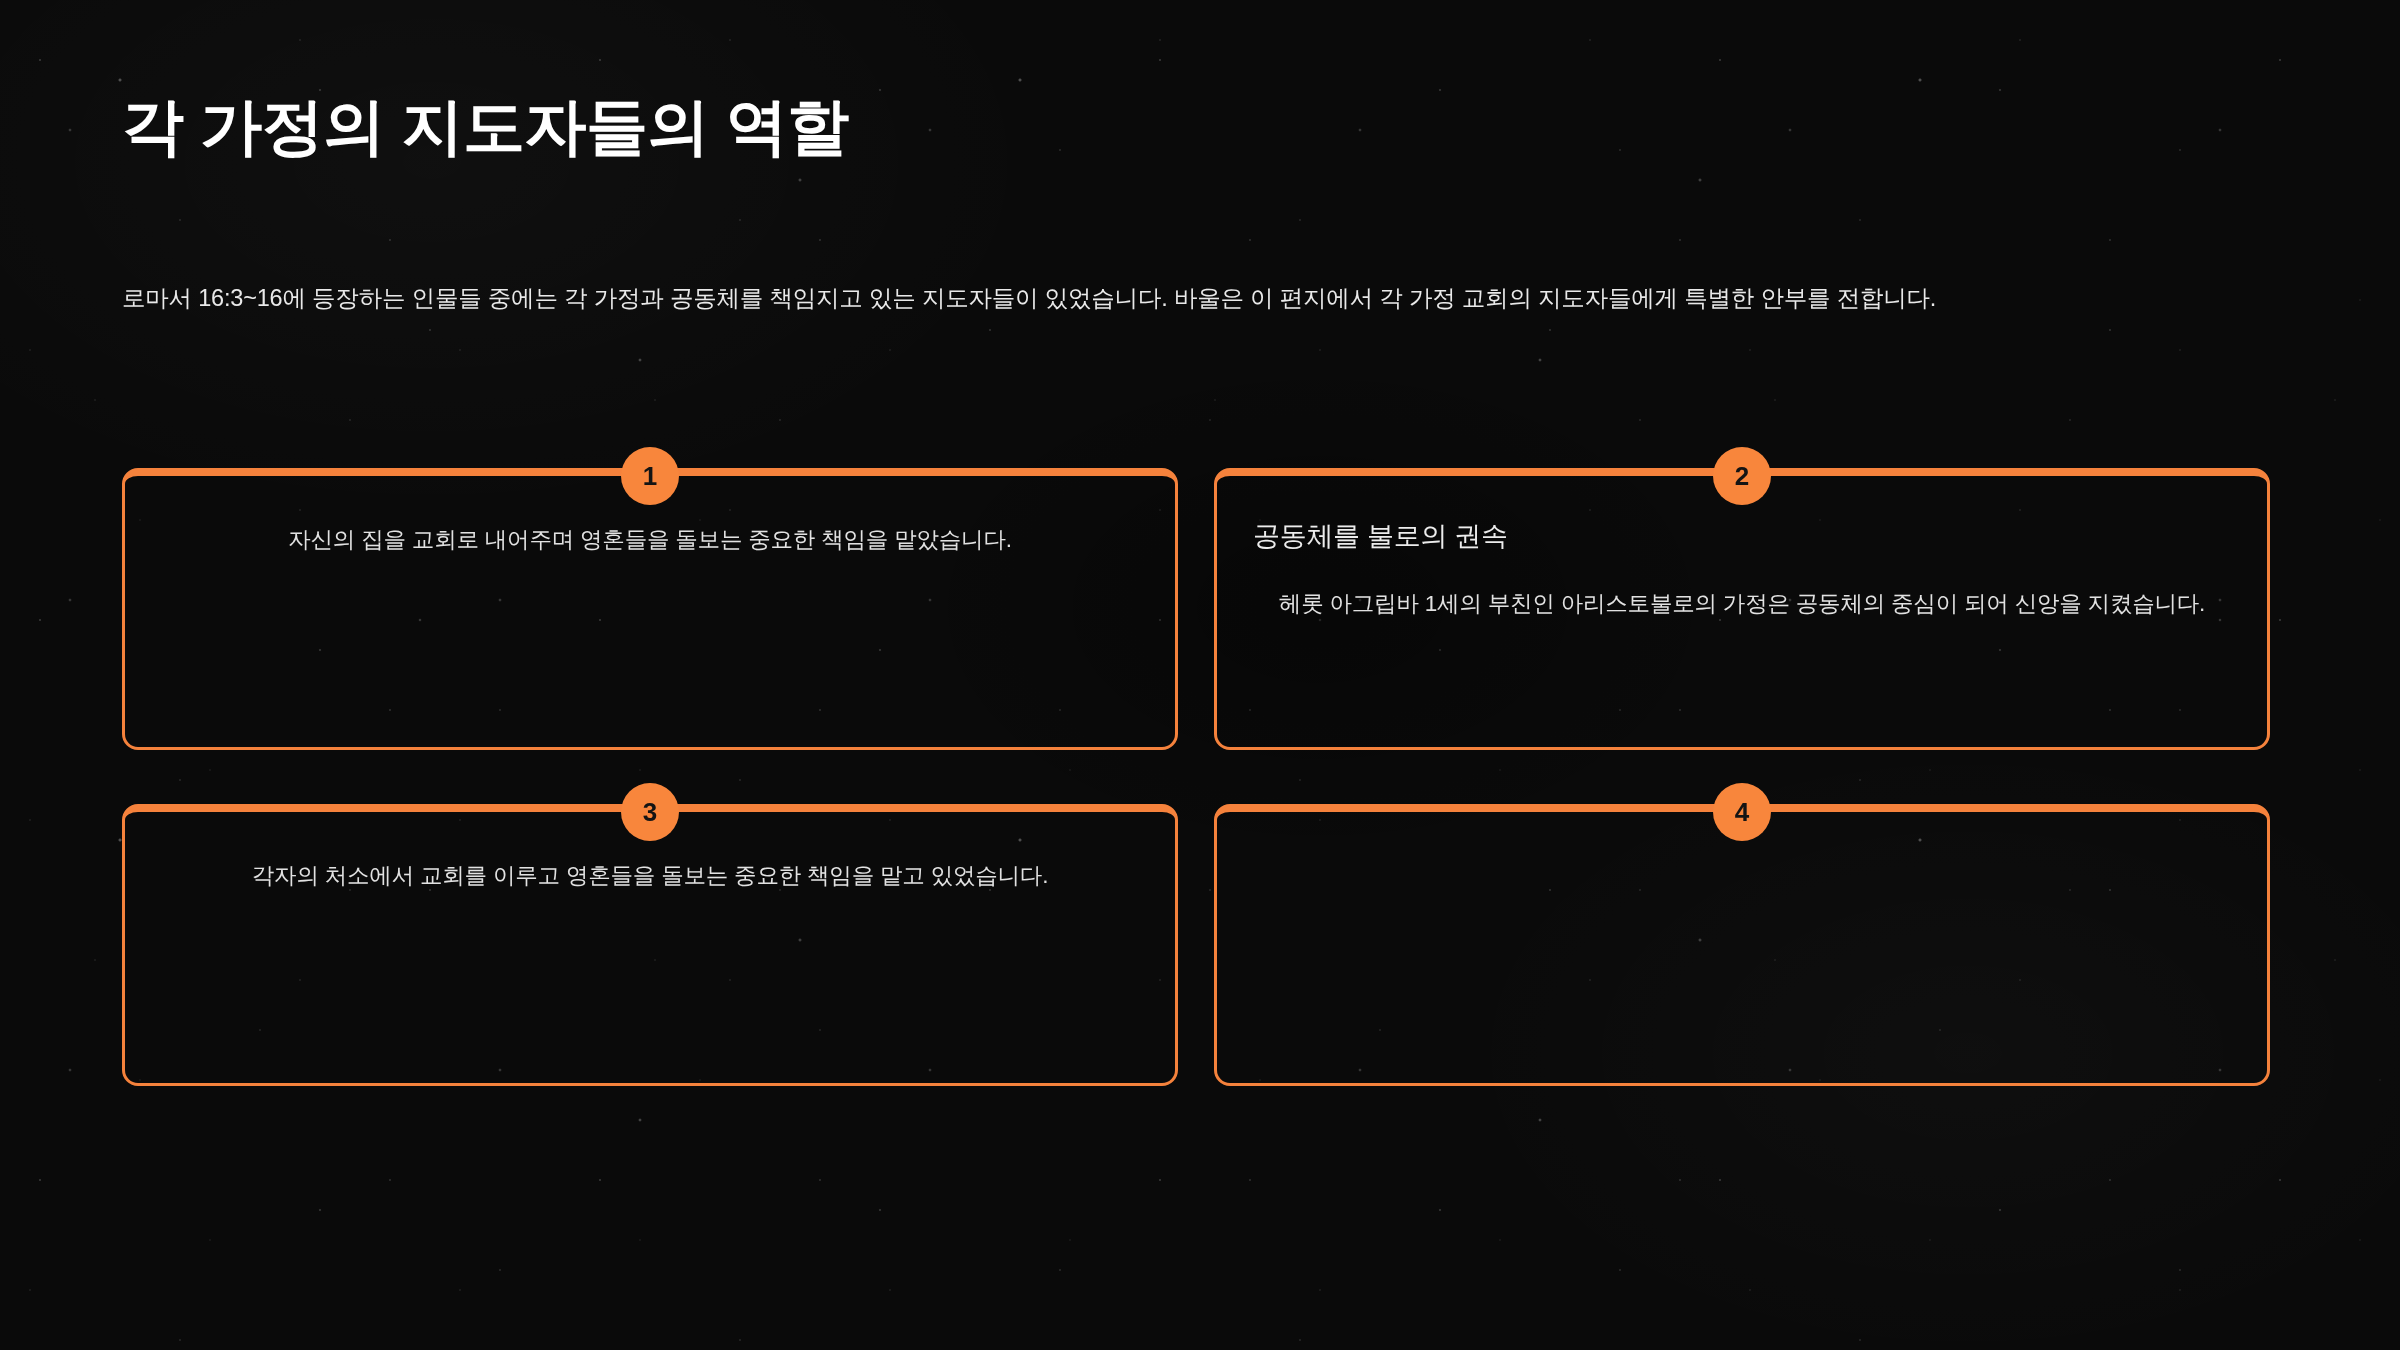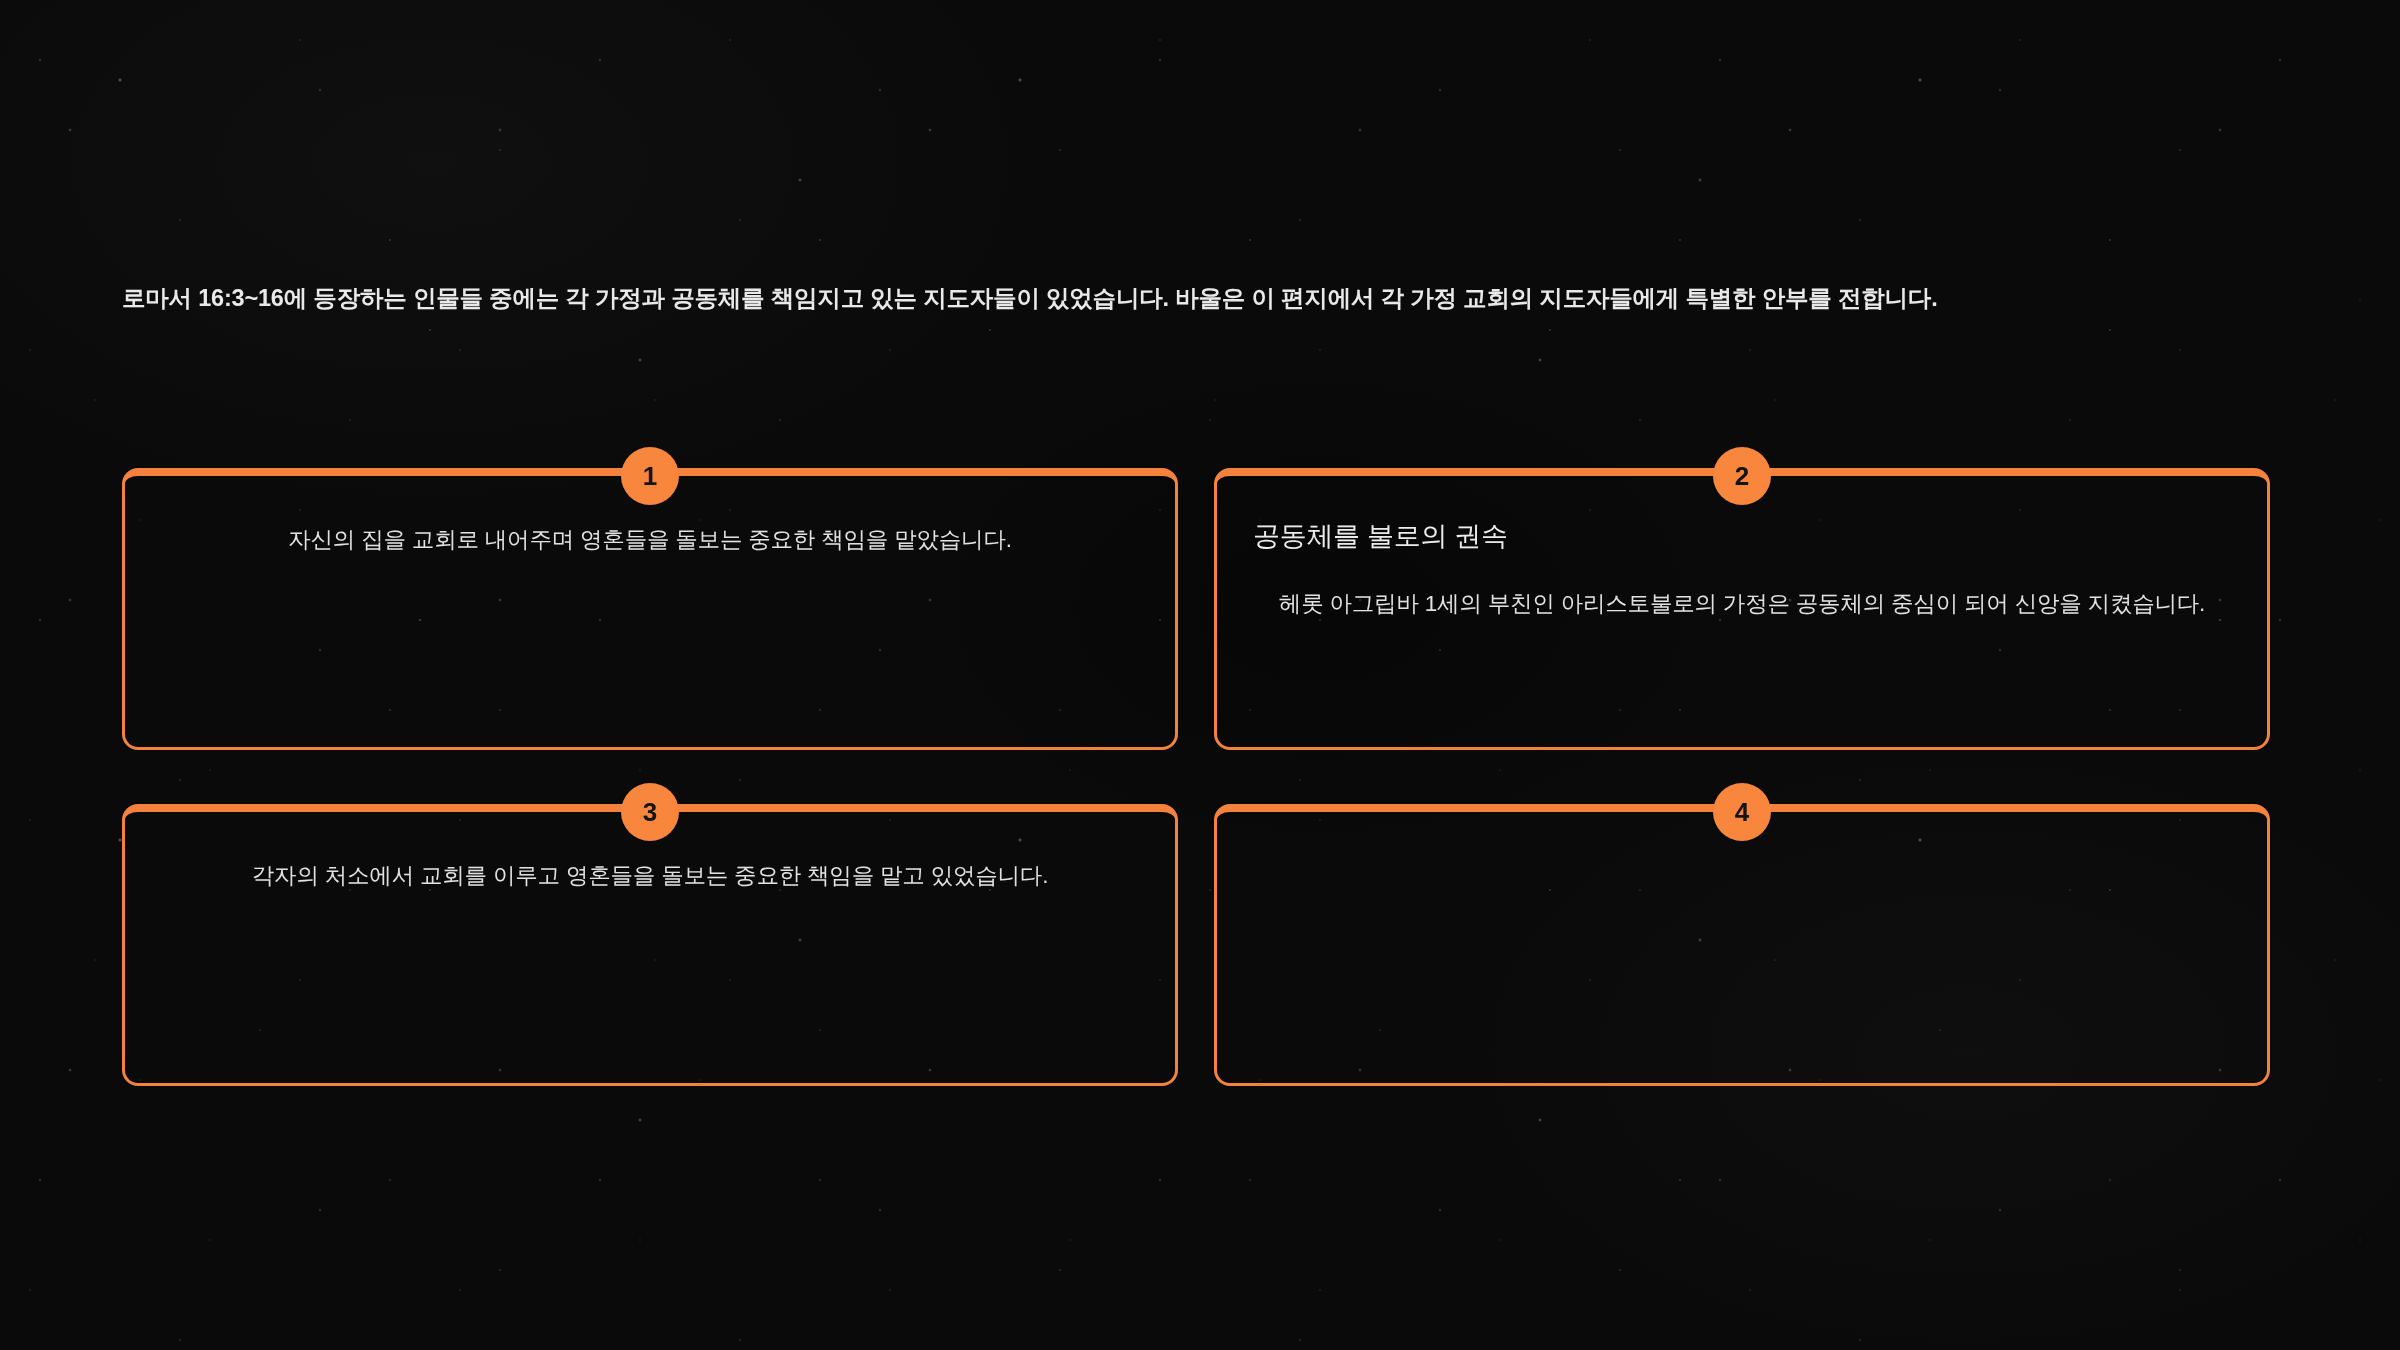--- a/index.html
+++ b/index.html
@@ -86,21 +86,20 @@
   }
 
   .intro-text {
     position:absolute;
     left:122px; top:278px;
     width:2160px;
     font-size:23.5px;
     line-height:1.72;
     color:#e9e9e9;
     letter-spacing:-0.2px;
-    font-weight:bold;
   }
 
   
   .grid {
     position:absolute;
     left:122px; top:468px;
     width:2148px;
     display:grid;
     grid-template-columns:1fr 1fr;
     column-gap:36px;
@@ -166,20 +165,21 @@
 
 <div id="slide">
 
   <div class="stars s1"></div>
   <div class="stars s2"></div>
   <div class="stars s3"></div>
   <div class="noise"></div>
 
   <div class="content">
 
+    <h1 id="page-title">각 가정의 지도자들의 역할</h1>
 
     <p class="intro-text">로마서 16:3~16에 등장하는 인물들 중에는 각 가정과 공동체를 책임지고 있는 지도자들이 있었습니다. 바울은 이 편지에서 각 가정 교회의 지도자들에게 특별한 안부를 전합니다.</p>
 
     <div class="grid">
 
       <div class="card">
         <div class="badge">1</div>
         <div class="card-body">자신의 집을 교회로 내어주며 영혼들을 돌보는 중요한 책임을 맡았습니다.</div>
       </div>
 

